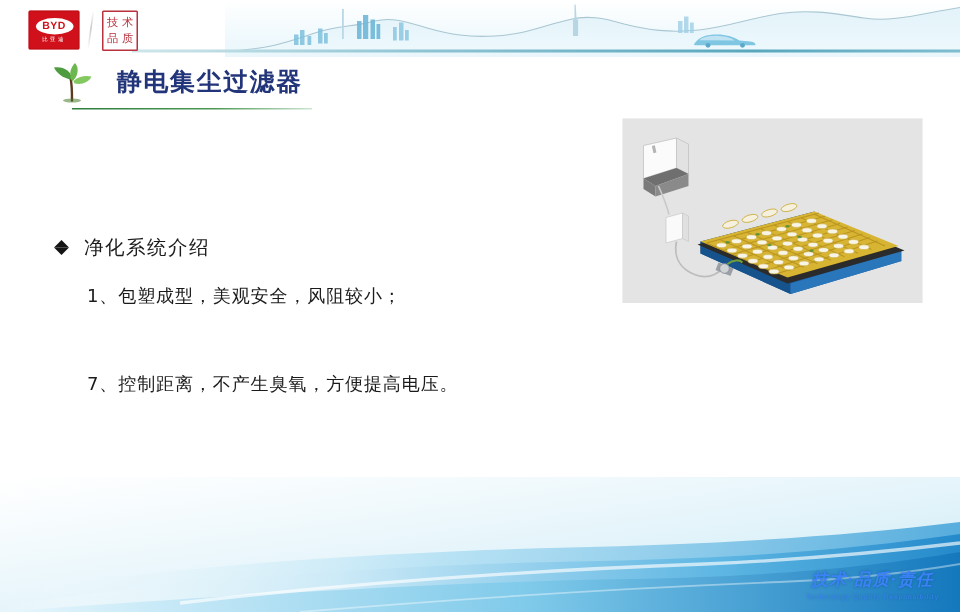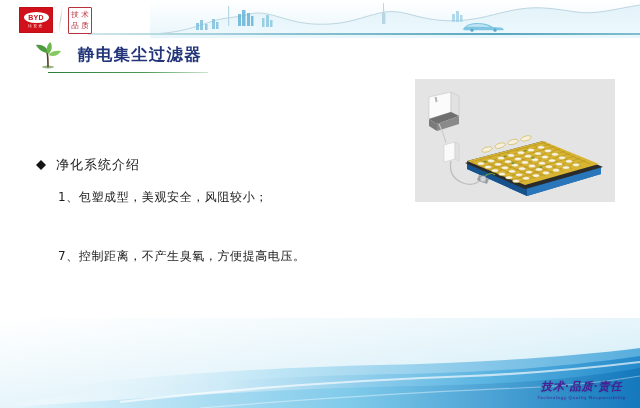--- a/index.html
+++ b/index.html
@@ -94,21 +94,21 @@
   
   .pic{
     position:absolute;left:415px;top:79px;width:200px;height:123px;
     background:#e3e3e3;overflow:hidden;
   }
   .pic svg{display:block;}
 
   
   .wave{position:absolute;left:0;bottom:0;width:640px;height:90px;}
   .footer-text{
-    position:absolute;right:14px;bottom:8px;text-align:center;color:#4c1d95;
+    position:absolute;right:14px;bottom:8px;text-align:center;color:#3b82f6;
     text-shadow:0 0 2px rgba(0,60,110,.45);
   }
   .footer-cn{
     font-size:11px;letter-spacing:1px;line-height:1.1;
     font-family:"DejaVu Serif",serif;font-style:italic;font-weight:bold;
   }
   .footer-en{
     font-size:4.4px;letter-spacing:.7px;margin-top:2px;opacity:.92;
     font-family:"Liberation Sans",sans-serif;
   }

